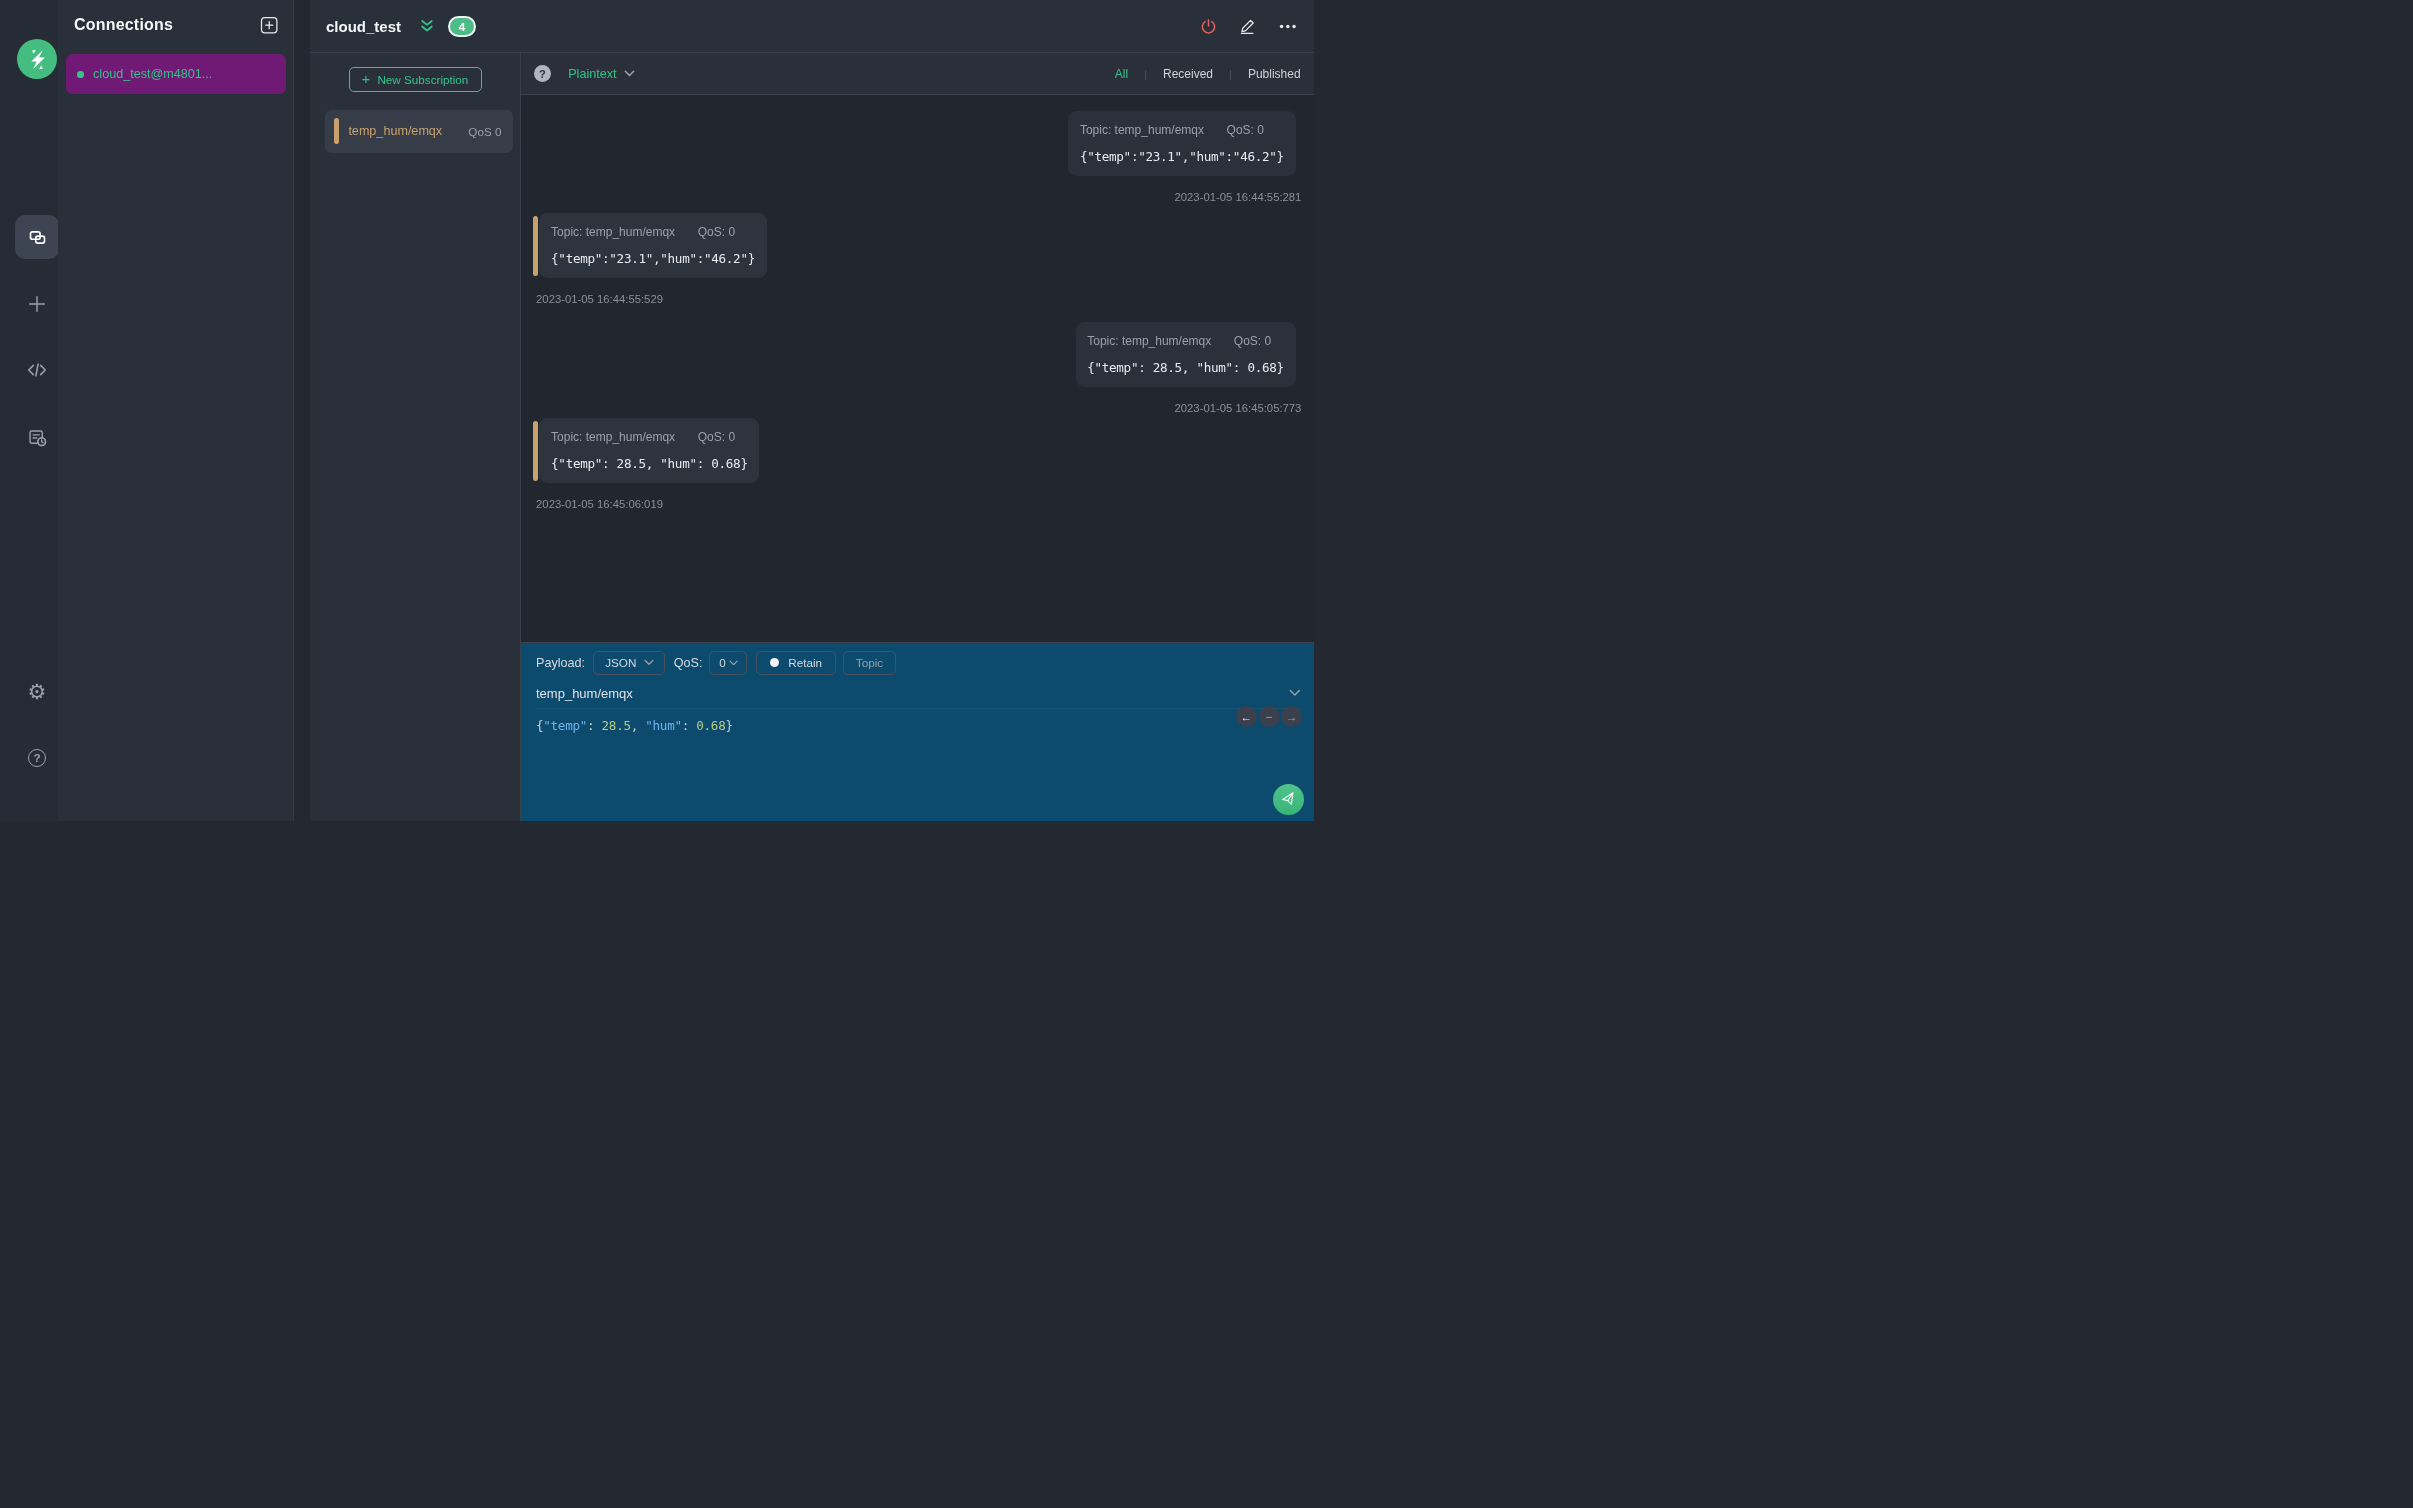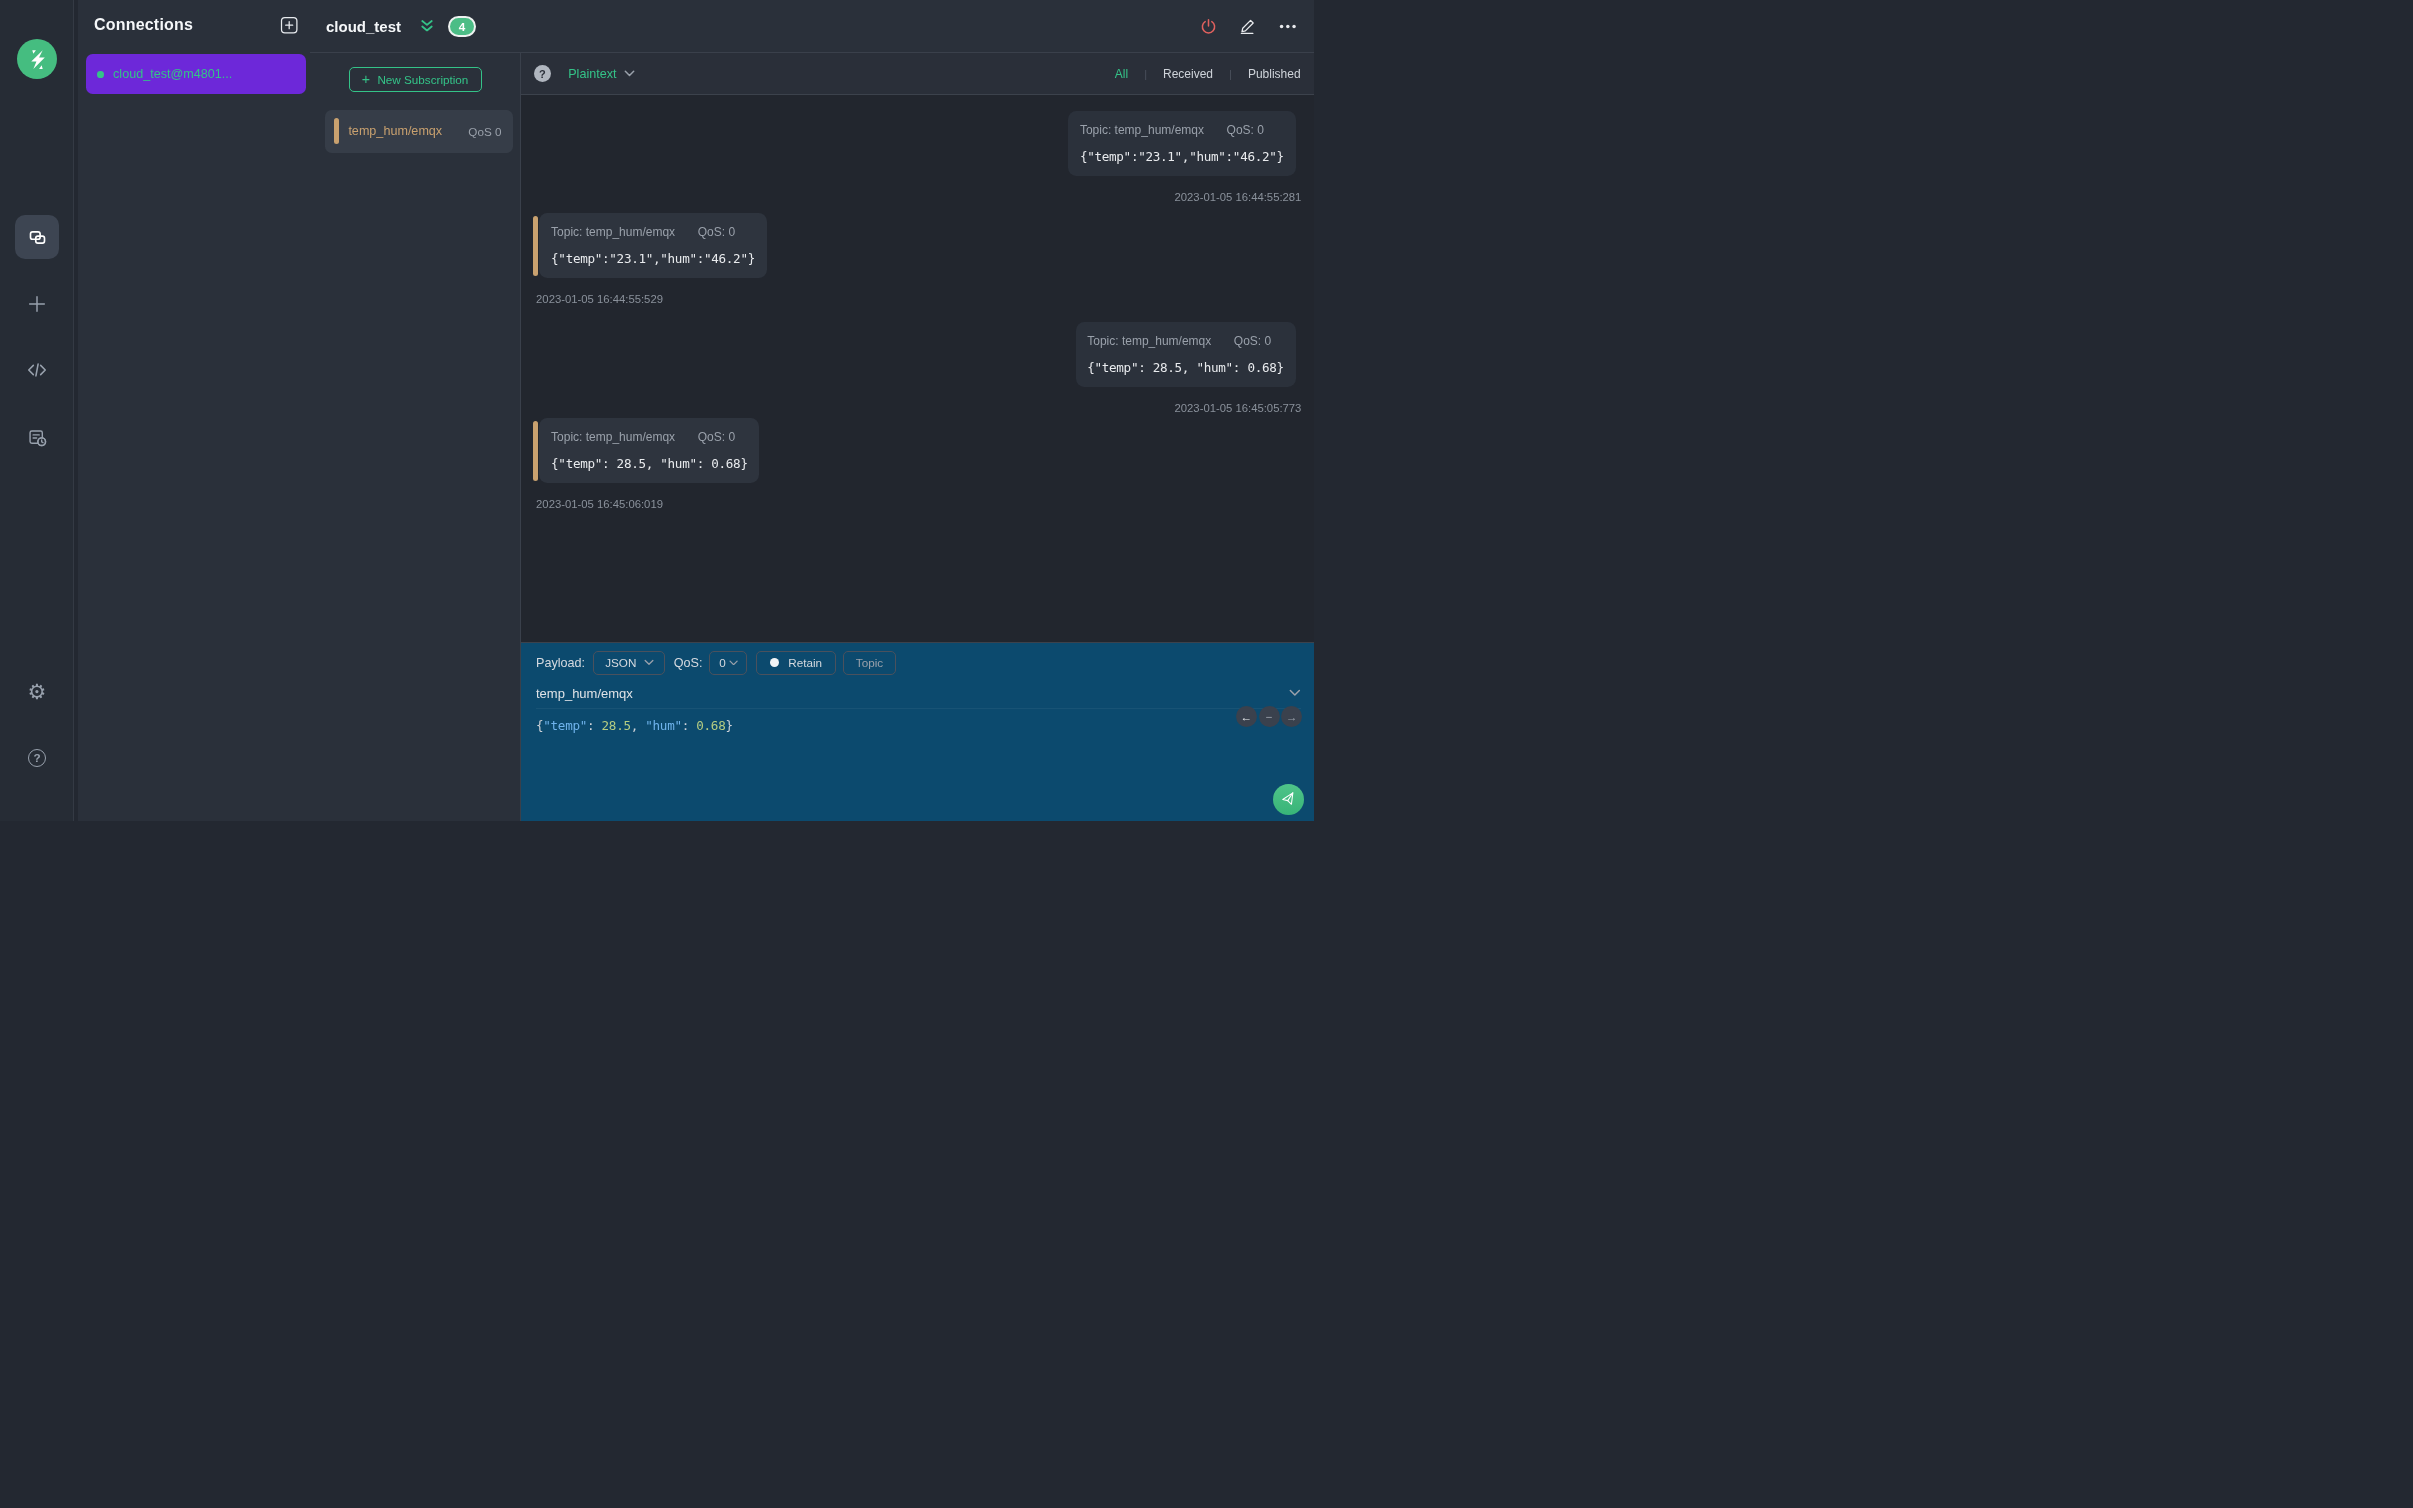--- a/index.html
+++ b/index.html
@@ -38,30 +38,30 @@
   .nav-help       { top:736px; }
   .gear-glyph { font-size:21px; line-height:1; color:#98a1ad; }
   .help-ring {
     width:18.4px; height:18.4px; border-radius:50%; border:1.5px solid #98a1ad;
     display:flex; align-items:center; justify-content:center;
     font-size:11.7px; font-weight:bold; color:#98a1ad;
   }
 
   
   .connections {
-    position:absolute; left:78px; top:0; width:236px; height:100%;
+    position:absolute; left:58px; top:0; width:236px; height:100%;
     background:#2a303a; border-right:0.8px solid #343a44;
   }
   .conn-header {
     display:flex; align-items:center; justify-content:space-between;
     padding:16px 15px 0 16px;
   }
   .conn-title { font-size:16px; font-weight:bold; color:#f5f7f9; letter-spacing:0.2px; }
   .conn-item {
-    margin:20px 7.5px 0 7.5px; height:40px; border-radius:6.7px; background:#6d28d9;
+    margin:20px 7.5px 0 7.5px; height:40px; border-radius:6.7px; background:#701a75;
     display:flex; align-items:center; padding:0 11.7px; cursor:pointer;
   }
   .conn-dot { width:6.7px; height:6.7px; border-radius:50%; background:#34c388; margin-right:9.2px; flex:none; }
   .conn-name { color:#34c388; font-size:12.6px; white-space:nowrap; overflow:hidden; }
 
   
   .header-bar {
     position:absolute; left:310px; top:0; width:1004px; height:53px;
     background:#2a303a; border-bottom:0.8px solid #3a404b;
     display:flex; align-items:center; padding:0 17.6px 0 16px;

